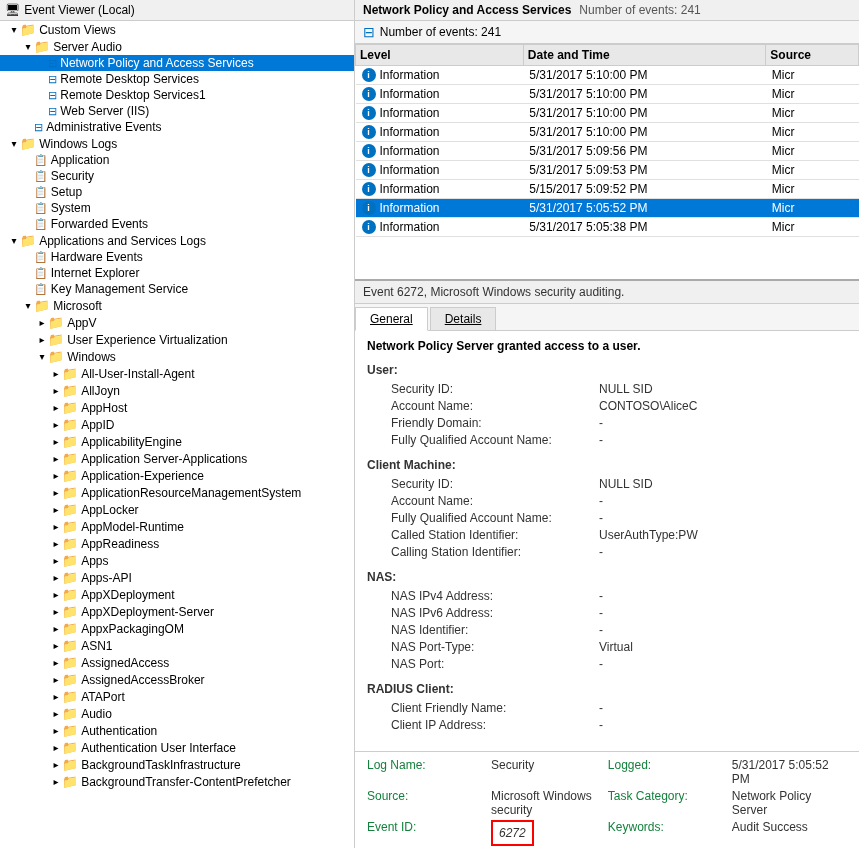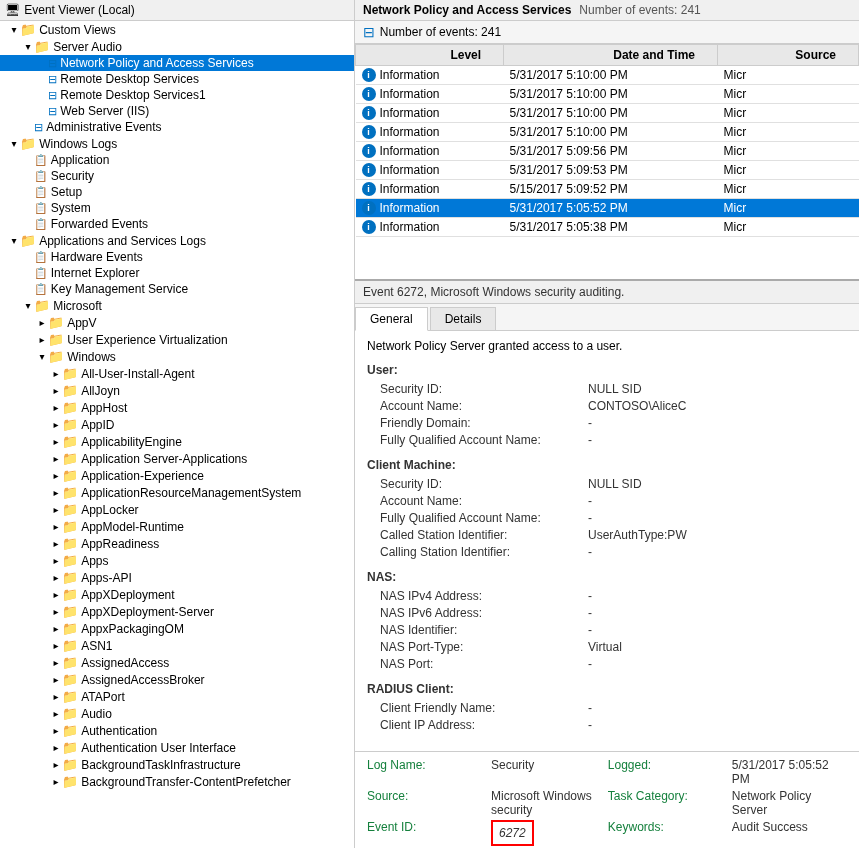--- a/index.html
+++ b/index.html
@@ -105,23 +105,23 @@
     }
 
     table {
       width: 100%;
       border-collapse: collapse;
     }
 
     thead th {
       background: #e8e8e8;
       border: 1px solid #ccc;
-      padding: 3px 22px;
-      font-size: 12px;
-      text-align: right;
+      padding: 3px 4px;
+      font-size: 12px;
+      text-align: left;
       position: sticky;
       top: 0;
       z-index: 2;
       font-weight: 600;
     }
 
     tbody td {
       border-bottom: 1px solid #e0e0e0;
       padding: 2px 6px;
       font-size: 12px;
@@ -169,20 +169,21 @@
 
     .tab-btn {
       padding: 4px 14px;
       border: 1px solid #ccc;
       border-bottom: none;
       background: #e8e8e8;
       cursor: pointer;
       font-size: 12px;
       margin-right: 2px;
       margin-top: 3px;
+      text-decoration: underline;
     }
     .tab-btn.active {
       background: #fff;
       border-bottom: 1px solid #fff;
       margin-bottom: -1px;
       z-index: 1;
       position: relative;
     }
 
     .detail-content {
@@ -191,21 +192,21 @@
       font-size: 12px;
     }
 
     .detail-section { margin-bottom: 10px; }
     .detail-section-title { font-weight: 600; margin-bottom: 4px; color: #333; }
 
     .detail-grid {
       display: grid;
       grid-template-columns: 200px auto;
       gap: 1px 8px;
-      margin-left: 13px;
+      margin-left: 24px;
     }
     .detail-key { color: #333; padding: 1px 0; }
     .detail-val { color: #333; padding: 1px 0; }
 
     
     .event-meta {
       border-top: 1px solid #ccc;
       padding: 6px 12px;
       background: #fff;
     }
@@ -588,21 +589,21 @@
         <span>Event 6272, Microsoft Windows security auditing.</span>
       </div>
 
       <div class="detail-tabs">
         <div class="tab-btn active">General</div>
         <div class="tab-btn">Details</div>
       </div>
 
       <div class="detail-content">
         <div class="detail-section">
-          <div style="margin-bottom:8px;">Network Policy Server granted access to a user.</div>
+          <div style="margin-bottom:8px;font-weight:bold;">Network Policy Server granted access to a user.</div>
         </div>
 
         <div class="detail-section">
           <div class="detail-section-title">User:</div>
           <div class="detail-grid" id="user-fields">
               <div class="detail-key">Security ID:</div>
               <div class="detail-val">NULL SID</div>
               <div class="detail-key">Account Name:</div>
               <div class="detail-val">CONTOSO\AliceC</div>
               <div class="detail-key">Friendly Domain:</div>

